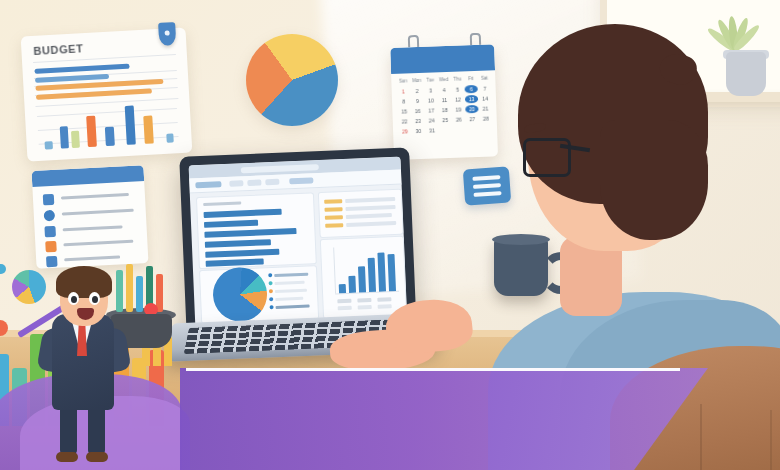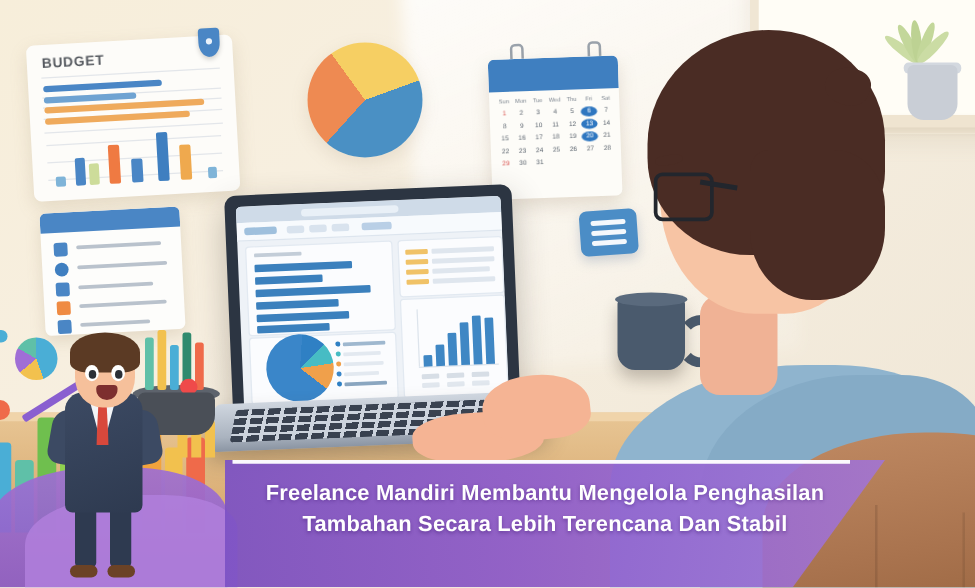--- a/index.html
+++ b/index.html
@@ -458,18 +458,14 @@
     <div class="abs m-hair3"></div>
     <div class="m-eye" style="left:76px;"></div>
     <div class="m-eye" style="left:97px;"></div>
     <div class="m-pupil" style="left:79px;"></div>
     <div class="m-pupil" style="left:100px;"></div>
     <div class="abs m-mouth"></div>
   </div>
 
   <div class="abs banner"></div>
   <div class="abs banner-line"></div>
-  <div class="abs caption">
-    <div>Freelance Mandiri Membantu Mengelola Penghasilan</div>
-    <div>Tambahan Secara Lebih Terencana Dan Stabil</div>
-  </div>
 
 </div>
 
 </body></html>

